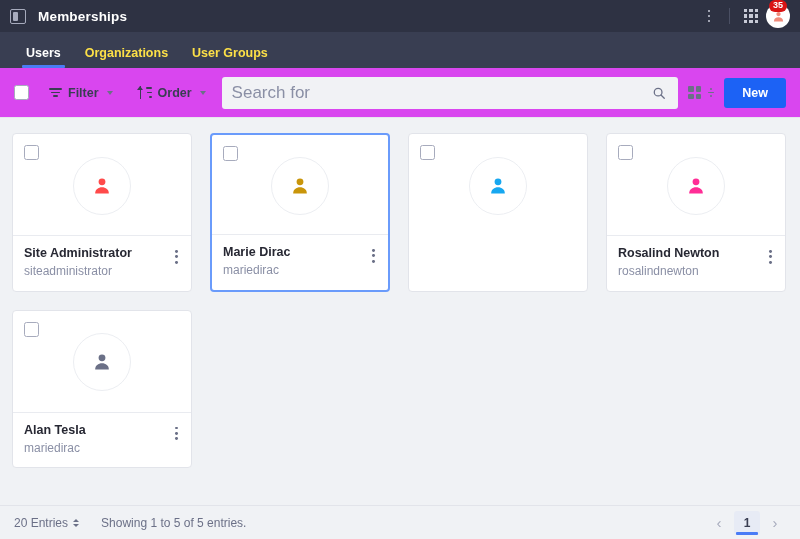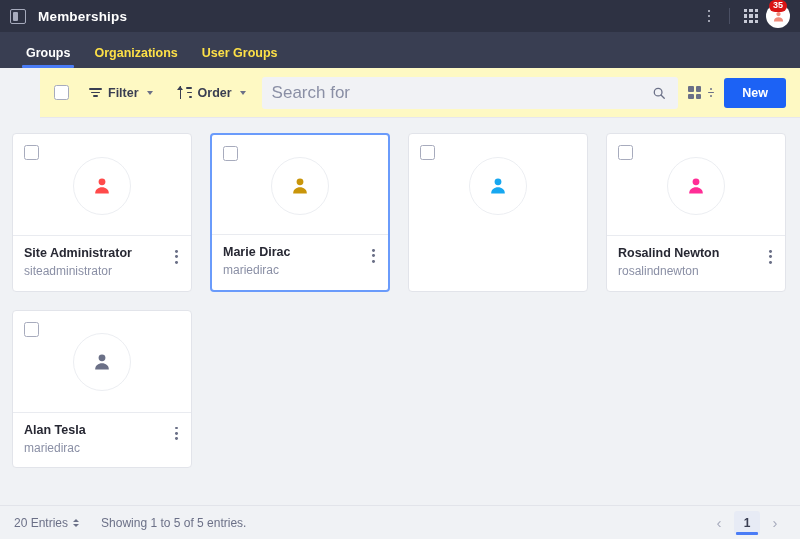--- a/index.html
+++ b/index.html
@@ -63,24 +63,23 @@
     padding: 0 12px 9px 12px; cursor: pointer; position: relative; line-height: 1;
   }
   .tab.active { color: #ffffff; }
   .tab.active::after {
     content: ""; position: absolute; left: 8px; right: 8px; bottom: 0;
     height: 3px; background: #4a7cf6; border-radius: 1px;
   }
 
   
   .toolbar {
-    height: 50px; flex: 0 0 50px; background: #fef9c3;
+    height: 50px; flex: 0 0 50px; background: #d946ef;
     display: flex; align-items: center; padding: 0 14px; gap: 0px;
     border-bottom: 1px solid #e7e7ed;
-    margin-left: 40px;
   }
   .cbox {
     width: 15px; height: 15px; border: 1.5px solid #a7abbd;
     border-radius: 2.5px; background: #fff; cursor: pointer; flex: 0 0 auto;
   }
   .tb-btn {
     display: flex; align-items: center; gap: 6px; cursor: pointer;
     font-size: 12.5px; font-weight: bold; color: #393e52; padding: 4px 6px;
   }
   .tb-sep { width: 14px; }
@@ -223,21 +222,21 @@
       <span class="avatar-hdr">
         <svg viewBox="0 0 24 24">
           <circle cx="12" cy="7.5" r="4" fill="#f08a7a"></circle>
           <path d="M3.5 21c0-4.7 3.8-7.5 8.5-7.5s8.5 2.8 8.5 7.5z" fill="#f08a7a"></path>
         </svg>
       </span>
     </div>
   </div>
 
   <div class="tabbar">
-    <div class="tab active">Groups</div>
+    <div class="tab active">Users</div>
     <div class="tab">Organizations</div>
     <div class="tab">User Groups</div>
   </div>
 
   <div class="toolbar">
     <span class="cbox"></span>
     <span class="tb-sep"></span>
     <span class="tb-btn">
       <span class="funnel">
           <i></i>

